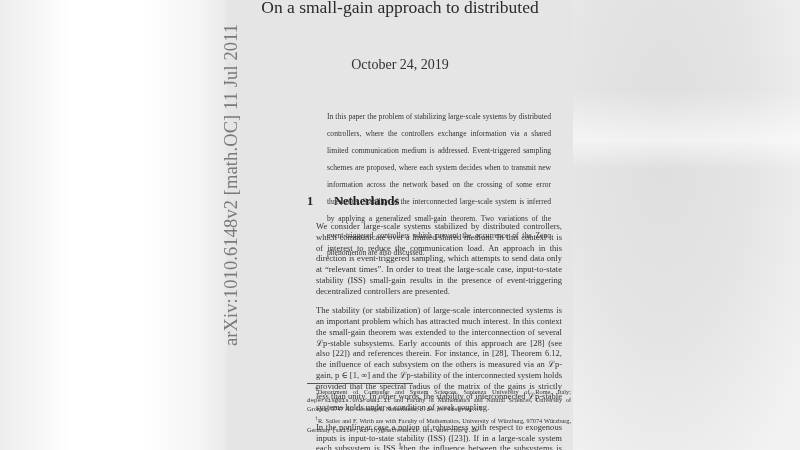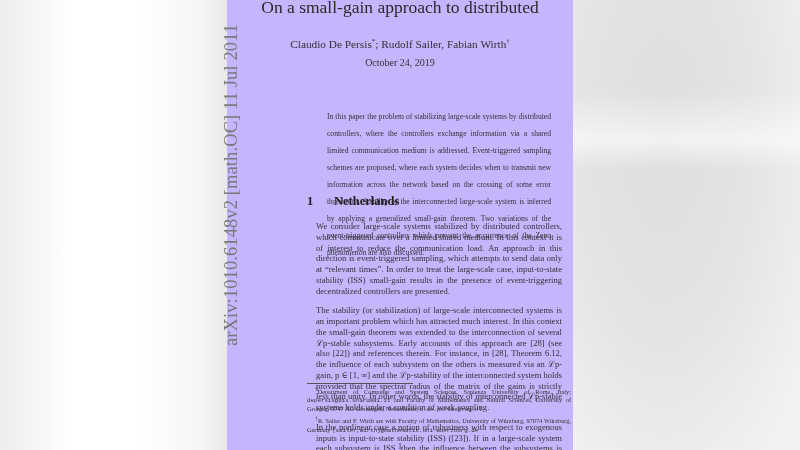--- a/index.html
+++ b/index.html
@@ -15,39 +15,39 @@
   .bg-right {
     position:absolute; left:573px; top:0; width:227px; height:450px;
     background: radial-gradient(ellipse at 40% 30%, #dedede 0%, #e4e4e4 45%, #f2f2f2 90%);
   }
   .bg-right::after {
     content:""; position:absolute; left:0; top:0; right:0; bottom:0;
     background: linear-gradient(180deg, rgba(255,255,255,0) 0px, rgba(255,255,255,0) 90px, rgba(255,255,255,0.6) 140px, rgba(255,255,255,0) 170px);
   }
   .page {
     position:absolute; left:227px; top:0; width:346px; height:450px;
-    background:#c4b5fd; color:#222;
+    background:#e5e5e5; color:#222;
   }
   .arxiv-stamp {
     position:absolute; left:221px; top:346px;
     transform-origin: 0 0; transform: rotate(-90deg);
     white-space:nowrap; font-size:18.5px; color:#7a7a7a; letter-spacing:0.1px;
   }
   .title {
     position:absolute; left:0; top:-4px; width:426px; margin-left:-40px;
     text-align:center; font-size:17.5px; line-height:23px; color:#2a2a2a;
   }
   .authors {
     position:absolute; left:-40px; width:426px; top:37px;
     text-align:center; font-size:11.3px; color:#333;
   }
   .authors sup { font-size:7px; }
   .date {
     position:absolute; left:-40px; width:426px; top:57px;
-    text-align:center; font-size:10px; color:#333;
+    text-align:center; font-size:14px; color:#333;
   }
   .abstract-head {
     position:absolute; left:0; width:426px; margin-left:-40px; top:94px;
     text-align:center; font-size:8.6px; font-weight:bold; color:#222;
   }
   .abstract-body {
     position:absolute; left:100px; width:224px; top:108px;
     font-size:7.6px; line-height:17px; text-align:justify; color:#333;
   }
   .section-head {
@@ -78,23 +78,20 @@
 <body>
 
 <div class="bg-left"></div>
 <div class="bg-right"></div>
 
 <div class="page">
   <div class="title">
     <div>On a small-gain approach to distributed</div>
   </div>
 
-  <div class="authors">
-    <span>Claudio De Persis</span><sup>*</sup><span>; Rudolf Sailer, Fabian Wirth</span><sup>†</sup>
-  </div>
 
   <div class="date">October 24, 2019</div>
 
   <div class="abstract-body">In this paper the problem of stabilizing large-scale systems by distributed controllers, where the controllers exchange information via a shared limited communication medium is addressed. Event-triggered sampling schemes are proposed, where each system decides when to transmit new information across the network based on the crossing of some error thresholds. Stability of the interconnected large-scale system is inferred by applying a generalized small-gain theorem. Two variations of the event-triggered controllers which prevent the occurrence of the Zeno phenomenon are also discussed.</div>
 
   <div class="section-head">
     <span class="num">1</span><span>Netherlands</span>
   </div>
 
   <div class="body-text">

